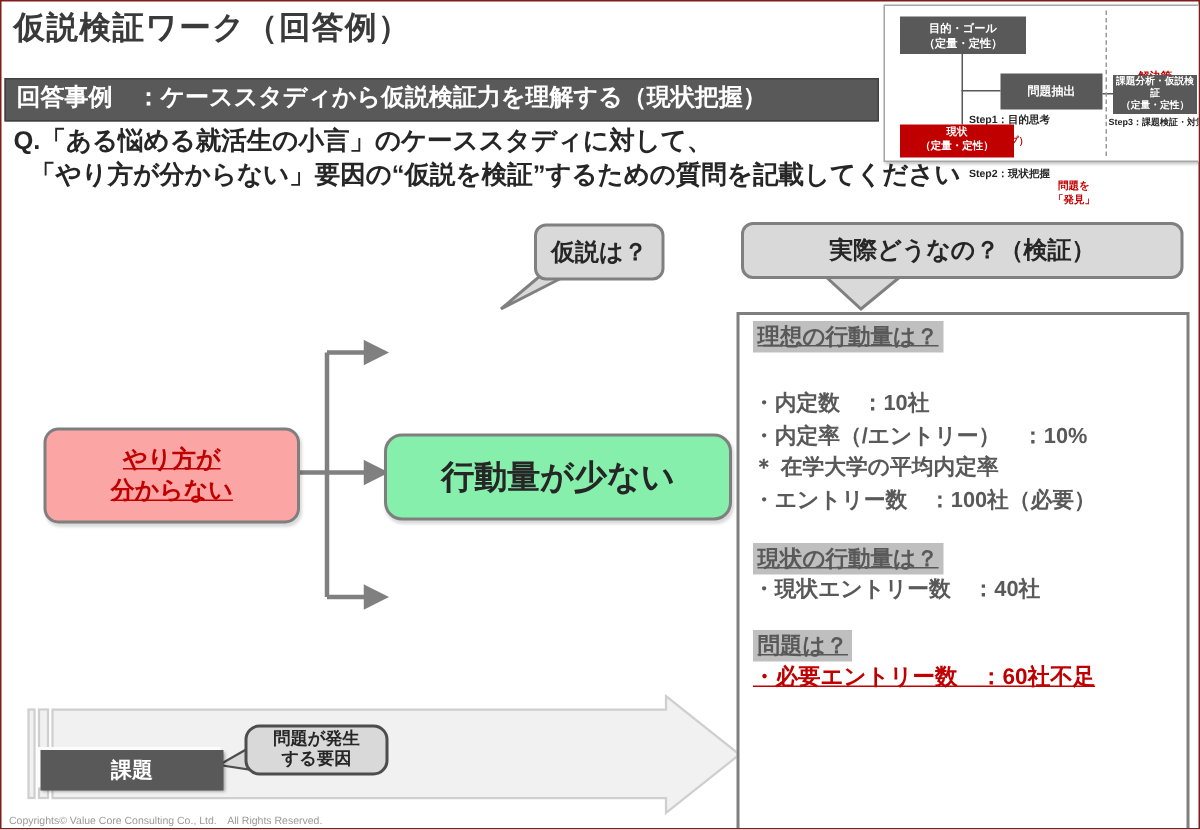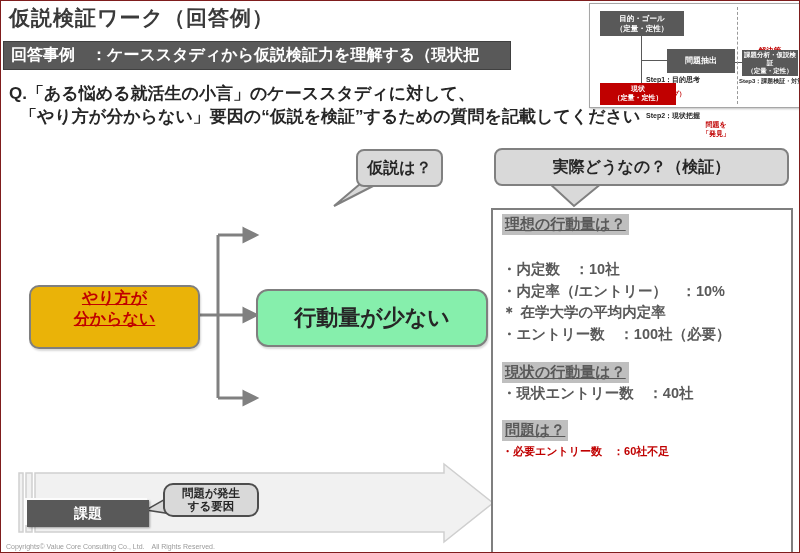--- a/index.html
+++ b/index.html
@@ -4,21 +4,21 @@
 <style>
   html,body { margin:0; padding:0; background:#fff; }
   .slide {
     position:relative; width:800px; height:553px; background:#ffffff;
     border:1px solid #7f1d1d; box-sizing:border-box; overflow:hidden;
     font-family:"Liberation Sans","DejaVu Sans",sans-serif;
   }
   
   .title { position:absolute; left:8px; top:3px; font-size:21px; font-weight:bold; color:#3a3a3a; letter-spacing:1px; }
   .header-bar {
-    position:absolute; left:2px; top:40px; width:508px; height:29px;
+    position:absolute; left:2px; top:51px; width:583px; height:29px;
     background:#595959; border:1px solid #404040; box-sizing:border-box;
     color:#fff; font-size:16px; font-weight:bold; line-height:26px; padding-left:7px;
   }
   .question { position:absolute; left:8px; top:81px; font-size:17px; font-weight:bold; color:#262626; line-height:23px; white-space:nowrap; }
   .question .q2 { margin-left:11px; }
 
   
   .mini { position:absolute; left:588px; top:2px; width:210px; height:103px; background:#fff; border:1px solid #a6a6a6; box-shadow:1px 1px 2px rgba(0,0,0,.25); z-index:4; }
   .mini .m-box { position:absolute; background:#595959; color:#fff; font-weight:bold; text-align:center; display:flex; flex-direction:column; align-items:center; justify-content:center; line-height:1.25; }
   .mini .goal { left:10px; top:7px; width:84px; height:25px; font-size:7.5px; }
@@ -38,36 +38,36 @@
   .mini .line-h1 { left:51px; top:56px; width:26px; height:1px; }
   .mini .line-h2 { left:145px; top:58px; width:7px; height:1px; }
 
   
   .bubble { position:absolute; background:#d9d9d9; border:2px solid #808080; border-radius:8px;
     display:flex; align-items:center; justify-content:center; font-weight:bold; color:#262626; z-index:3; box-sizing:border-box; }
   .bubble-hypothesis { left:355px; top:148px; width:87px; height:38px; font-size:16px; }
   .bubble-verify { left:493px; top:147px; width:295px; height:38px; font-size:16px; }
 
   
-  .cause-box { position:absolute; left:28px; top:284px; width:167px; height:60px; background:#eab308;
+  .cause-box { position:absolute; left:28px; top:284px; width:167px; height:60px; background:#fca5a5;
     border:2.5px solid #7f7f7f; border-radius:10px; display:flex; flex-direction:column;
-    align-items:center; justify-content:flex-start; z-index:2; box-shadow:1px 2px 2px rgba(0,0,0,.15); }
+    align-items:center; justify-content:center; z-index:2; box-shadow:1px 2px 2px rgba(0,0,0,.15); }
   .cause-box span { color:#c00000; font-size:16px; font-weight:bold; text-decoration:underline; line-height:21px; }
   .result-box { position:absolute; left:255px; top:288px; width:228px; height:54px; background:#86efac;
     border:2.5px solid #7f7f7f; border-radius:12px; display:flex; align-items:center; justify-content:center;
     font-size:22px; font-weight:bold; color:#262626; z-index:2; box-shadow:1px 2px 2px rgba(0,0,0,.15); }
 
   
   .infobox { position:absolute; left:490px; top:207px; width:302px; height:416px; background:#fff;
     border:2px solid #7f7f7f; box-sizing:border-box; padding:4px 9px; z-index:2; }
   .infobox .heading { display:inline-block; background:#bfbfbf; color:#595959; font-weight:bold;
     font-size:15px; text-decoration:underline; padding:1px 3px; }
   .infobox .item { font-size:14.5px; font-weight:bold; color:#595959; line-height:21.5px; white-space:nowrap; }
   .infobox .sp-lg { height:24px; } .infobox .sp-md { height:17px; } .infobox .sp-sm { height:15px; }
-  .infobox .problem-item { color:#c00000; font-size:11px; }
+  .infobox .problem-item { color:#c00000; font-size:15px; text-decoration:underline; }
 
   
   .issue-box { position:absolute; left:26px; top:499px; width:122px; height:27px; background:#595959;
     color:#fff; font-size:14px; font-weight:bold; display:flex; align-items:center; justify-content:center;
     z-index:3; box-shadow:-2px -2px 0 #fcfcfc, 1px 1px 2px rgba(0,0,0,.35); }
   .factor-bubble { position:absolute; left:162px; top:482px; width:96px; height:34px; background:#d9d9d9;
     border:2px solid #4d4d4d; border-radius:10px; display:flex; flex-direction:column; align-items:center;
     justify-content:center; font-size:11.5px; font-weight:bold; color:#262626; line-height:13.5px; z-index:3; box-sizing:border-box; }
   .copyright { position:absolute; left:5px; top:541px; font-size:7px; color:#9a9a9a; }
 

